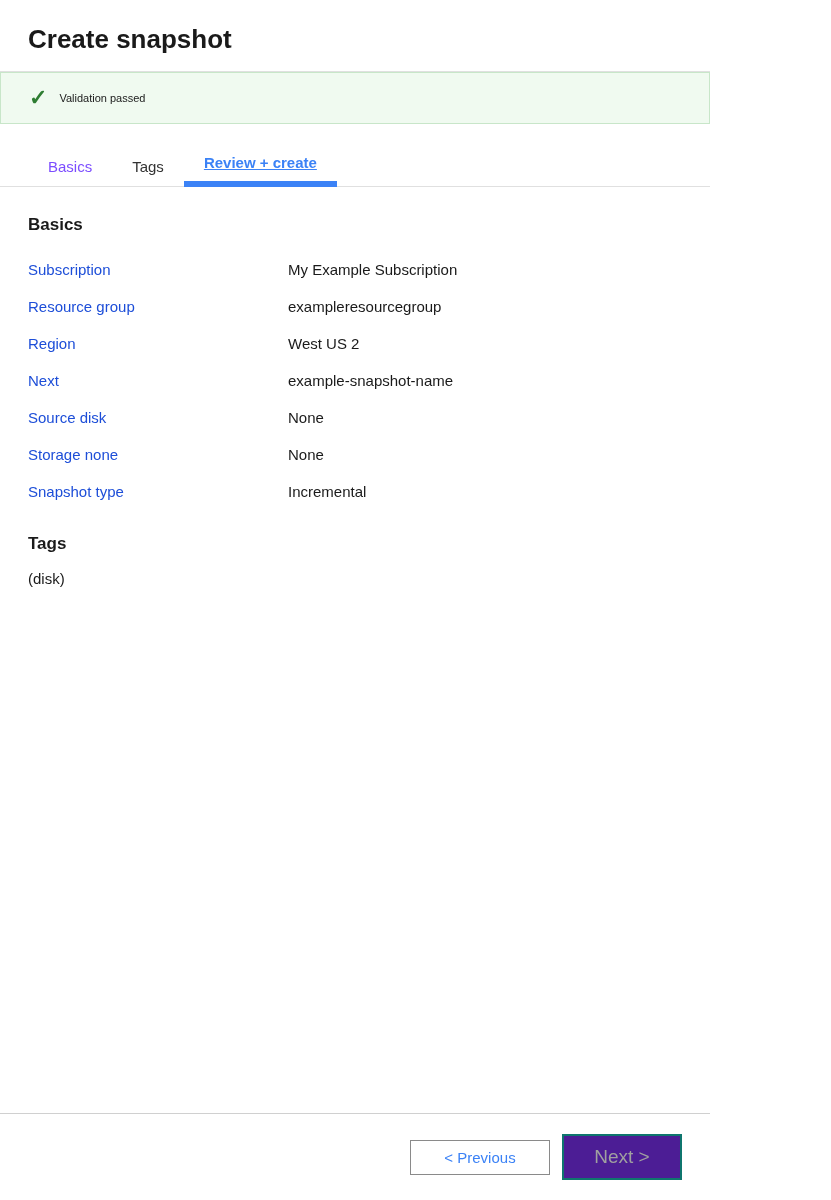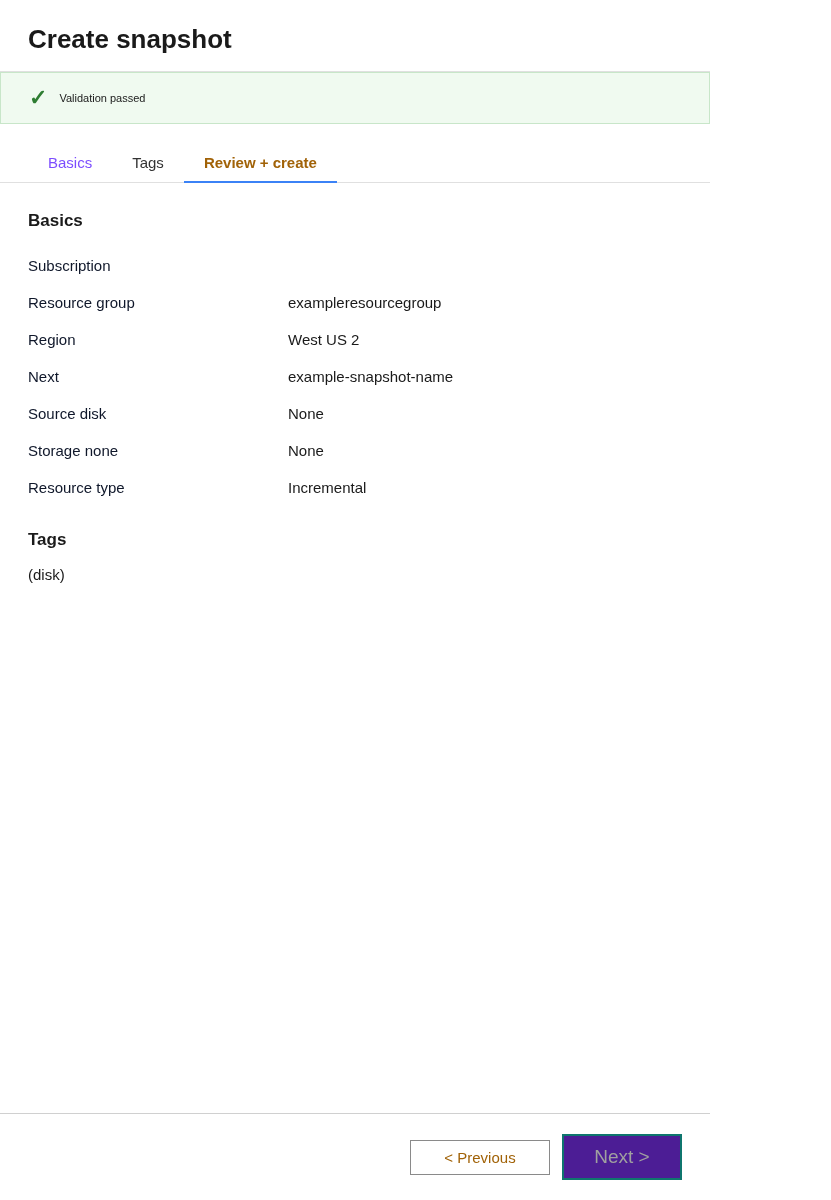--- a/index.html
+++ b/index.html
@@ -70,23 +70,24 @@
       padding: 10px 20px;
       font-size: 15px;
       cursor: pointer;
       color: #333;
       border-bottom: 2px solid transparent;
       margin-bottom: -1px;
       white-space: nowrap;
     }
 
     .tab.active {
-      color: #a16207;
+      color: #3b82f6;
       font-weight: 700;
-      border-bottom: 2px solid #3b82f6;
+      border-bottom: 6px solid #3b82f6;
+      text-decoration: underline;
     }
 
     .tab.inactive-purple {
       color: #7c4dff;
       font-weight: 400;
     }
 
     .content {
       padding: 28px 28px;
       flex: 1;
@@ -102,21 +103,21 @@
     .field-row {
       display: flex;
       align-items: flex-start;
       padding: 10px 0;
       border-bottom: none;
     }
 
     .field-label {
       width: 260px;
       min-width: 260px;
-      color: #0f172a;
+      color: #1d4ed8;
       font-size: 15px;
       padding-right: 22px;
     }
 
     .field-value {
       color: #1a1a1a;
       font-size: 15px;
       flex: 1;
     }
 
@@ -148,21 +149,21 @@
       padding: 10px 24px;
       font-size: 15px;
       font-weight: 600;
       cursor: pointer;
       min-width: 120px;
       letter-spacing: 0.01em;
     }
 
     .btn-previous {
       background: #fff;
-      color: #a16207;
+      color: #3b82f6;
       border: 1px solid #8a8a8a;
       padding: 8px 24px;
       font-size: 15px;
       cursor: pointer;
       margin-left: auto;
       min-width: 140px;
     }
 
     .btn-next {
       background: #4c1d95;
@@ -198,20 +199,21 @@
     <div class="tab active">Review + create</div>
   </div>
 
   <div class="content">
 
     <div>
       <div class="section-title">Basics</div>
 
       <div class="field-row">
         <span class="field-label">Subscription</span>
+        <span class="field-value">My Example Subscription</span>
       </div>
 
       <div class="field-row">
         <span class="field-label">Resource group</span>
         <span class="field-value">exampleresourcegroup</span>
       </div>
 
       <div class="field-row">
         <span class="field-label">Region</span>
         <span class="field-value">West US 2</span>
@@ -226,21 +228,21 @@
         <span class="field-label">Source disk</span>
         <span class="field-value">None</span>
       </div>
 
       <div class="field-row">
         <span class="field-label">Storage none</span>
         <span class="field-value">None</span>
       </div>
 
       <div class="field-row">
-        <span class="field-label">Resource type</span>
+        <span class="field-label">Snapshot type</span>
         <span class="field-value">Incremental</span>
       </div>
     </div>
 
     <div class="tags-section">
       <div class="section-title">Tags</div>
       <div class="tags-none">(disk)</div>
     </div>
 
   </div>

